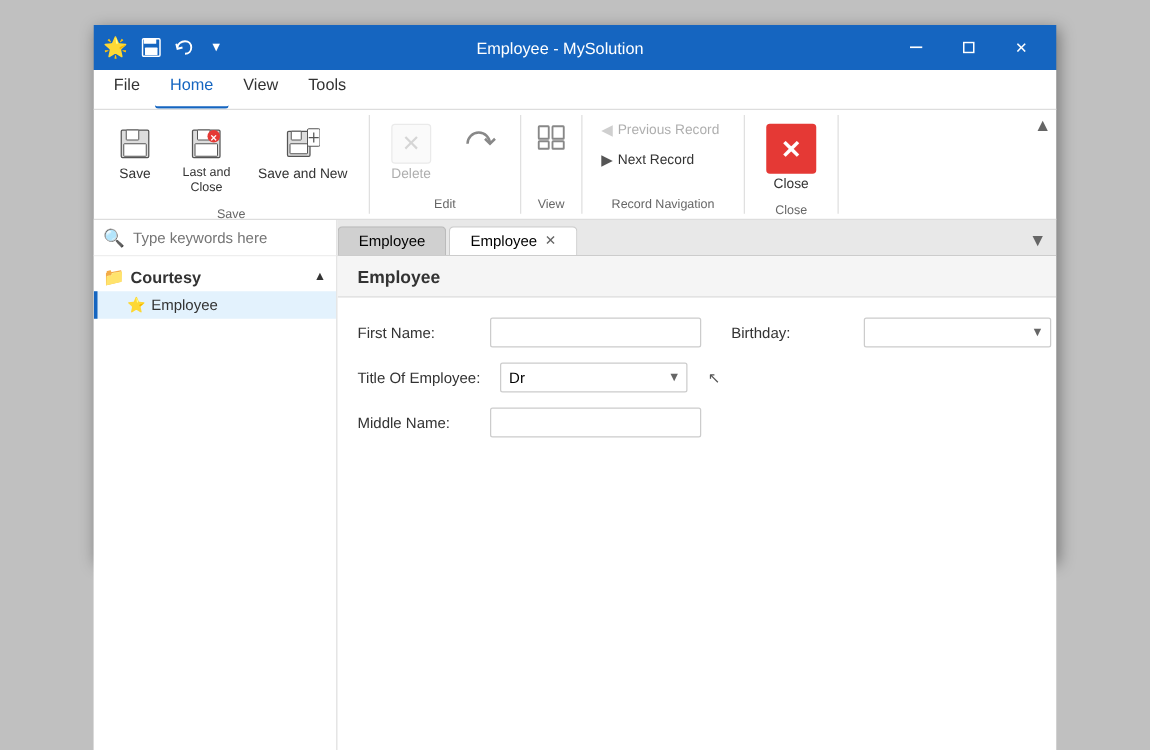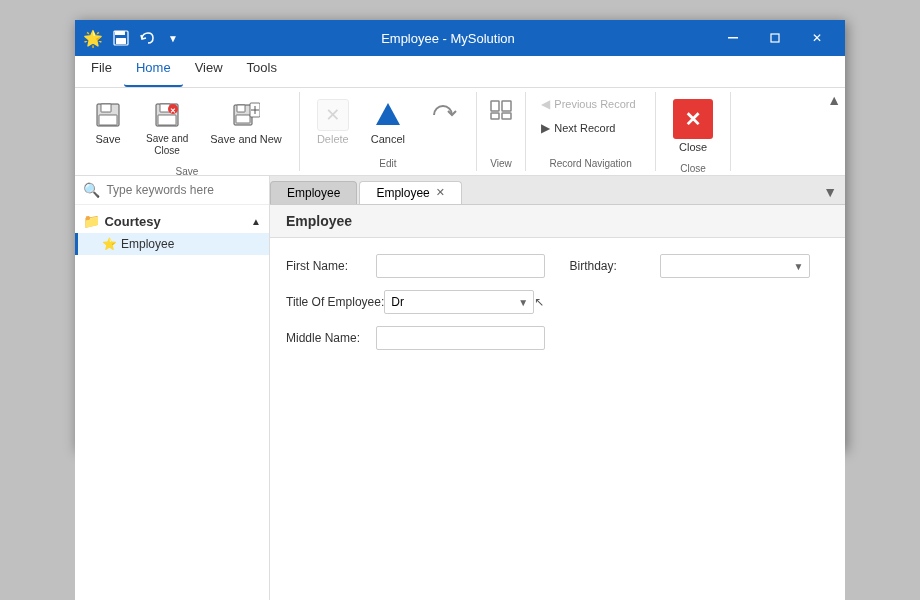--- a/index.html
+++ b/index.html
@@ -221,21 +221,21 @@
     }
     .form-row {
       display: flex;
       gap: 24px;
       margin-bottom: 12px;
       align-items: center;
     }
     .form-field {
       display: flex;
       align-items: center;
-      gap: 0;
+      gap: 16px;
       flex: 1;
     }
     .form-label {
       font-size: 12px;
       color: #333;
       white-space: nowrap;
       min-width: 90px;
     }
     .form-input {
       border: 1px solid #ccc;
@@ -374,21 +374,21 @@
           <button class="ribbon-btn">
             <div style="width:32px;height:32px;display:flex;align-items:center;justify-content:center; position:relative;">
               <svg width="28" height="28" viewBox="0 0 28 28">
                 <rect x="3" y="3" width="22" height="22" rx="1" fill="#ddd" stroke="#555" stroke-width="1"></rect>
                 <rect x="7" y="3" width="10" height="8" rx="0.5" fill="white" stroke="#555" stroke-width="0.8"></rect>
                 <rect x="5" y="14" width="18" height="10" rx="0.5" fill="white" stroke="#555" stroke-width="0.8"></rect>
                 <circle cx="20" cy="8" r="5" fill="#e53935"></circle>
                 <text x="20" y="12" text-anchor="middle" fill="white" font-size="7" font-weight="bold">✕</text>
               </svg>
             </div>
-            <span class="label" style="white-space:pre-line; text-align:center; font-size:10px;">Save and
+            <span class="label" style="white-space:pre-line; text-align:center; font-size:10px;">Last and
 Close</span>
           </button>
           <button class="ribbon-btn">
             <div style="width:32px;height:32px;display:flex;align-items:center;justify-content:center;">
               <svg width="28" height="28" viewBox="0 0 28 28">
                 <rect x="2" y="4" width="18" height="20" rx="1" fill="#ddd" stroke="#555" stroke-width="1"></rect>
                 <rect x="5" y="4" width="8" height="7" rx="0.5" fill="white" stroke="#555" stroke-width="0.8"></rect>
                 <rect x="4" y="14" width="14" height="8" rx="0.5" fill="white" stroke="#555" stroke-width="0.8"></rect>
                 <rect x="18" y="2" width="10" height="14" rx="1" fill="white" stroke="#555" stroke-width="0.8"></rect>
                 <line x1="23" y1="5" x2="23" y2="13" stroke="#555" stroke-width="1"></line>
@@ -399,28 +399,20 @@
           </button>
         </div>
         <div class="ribbon-group-label">Save</div>
       </div>
 
       <div class="ribbon-group">
         <div class="ribbon-group-buttons">
           <button class="ribbon-btn disabled">
             <div class="icon-delete-x">✕</div>
             <span class="label">Delete</span>
-          </button>
-          <button class="ribbon-btn">
-            <div class="icon-cancel">
-              <svg width="32" height="32" viewBox="0 0 32 32">
-                  <polygon points="16,4 28,26 4,26" fill="#1565c0"></polygon>
-                </svg>
-            </div>
-            <span class="label">Cancel</span>
           </button>
           <button class="ribbon-btn">
             <div class="icon-refresh">
               <svg width="28" height="28" viewBox="0 0 28 28" fill="none" stroke="#888" stroke-width="2">
                   <path d="M5 14 A9 9 0 0 1 23 14"></path>
                   <polyline points="19,10 23,14 27,10"></polyline>
                 </svg>
             </div>
           </button>
         </div>

